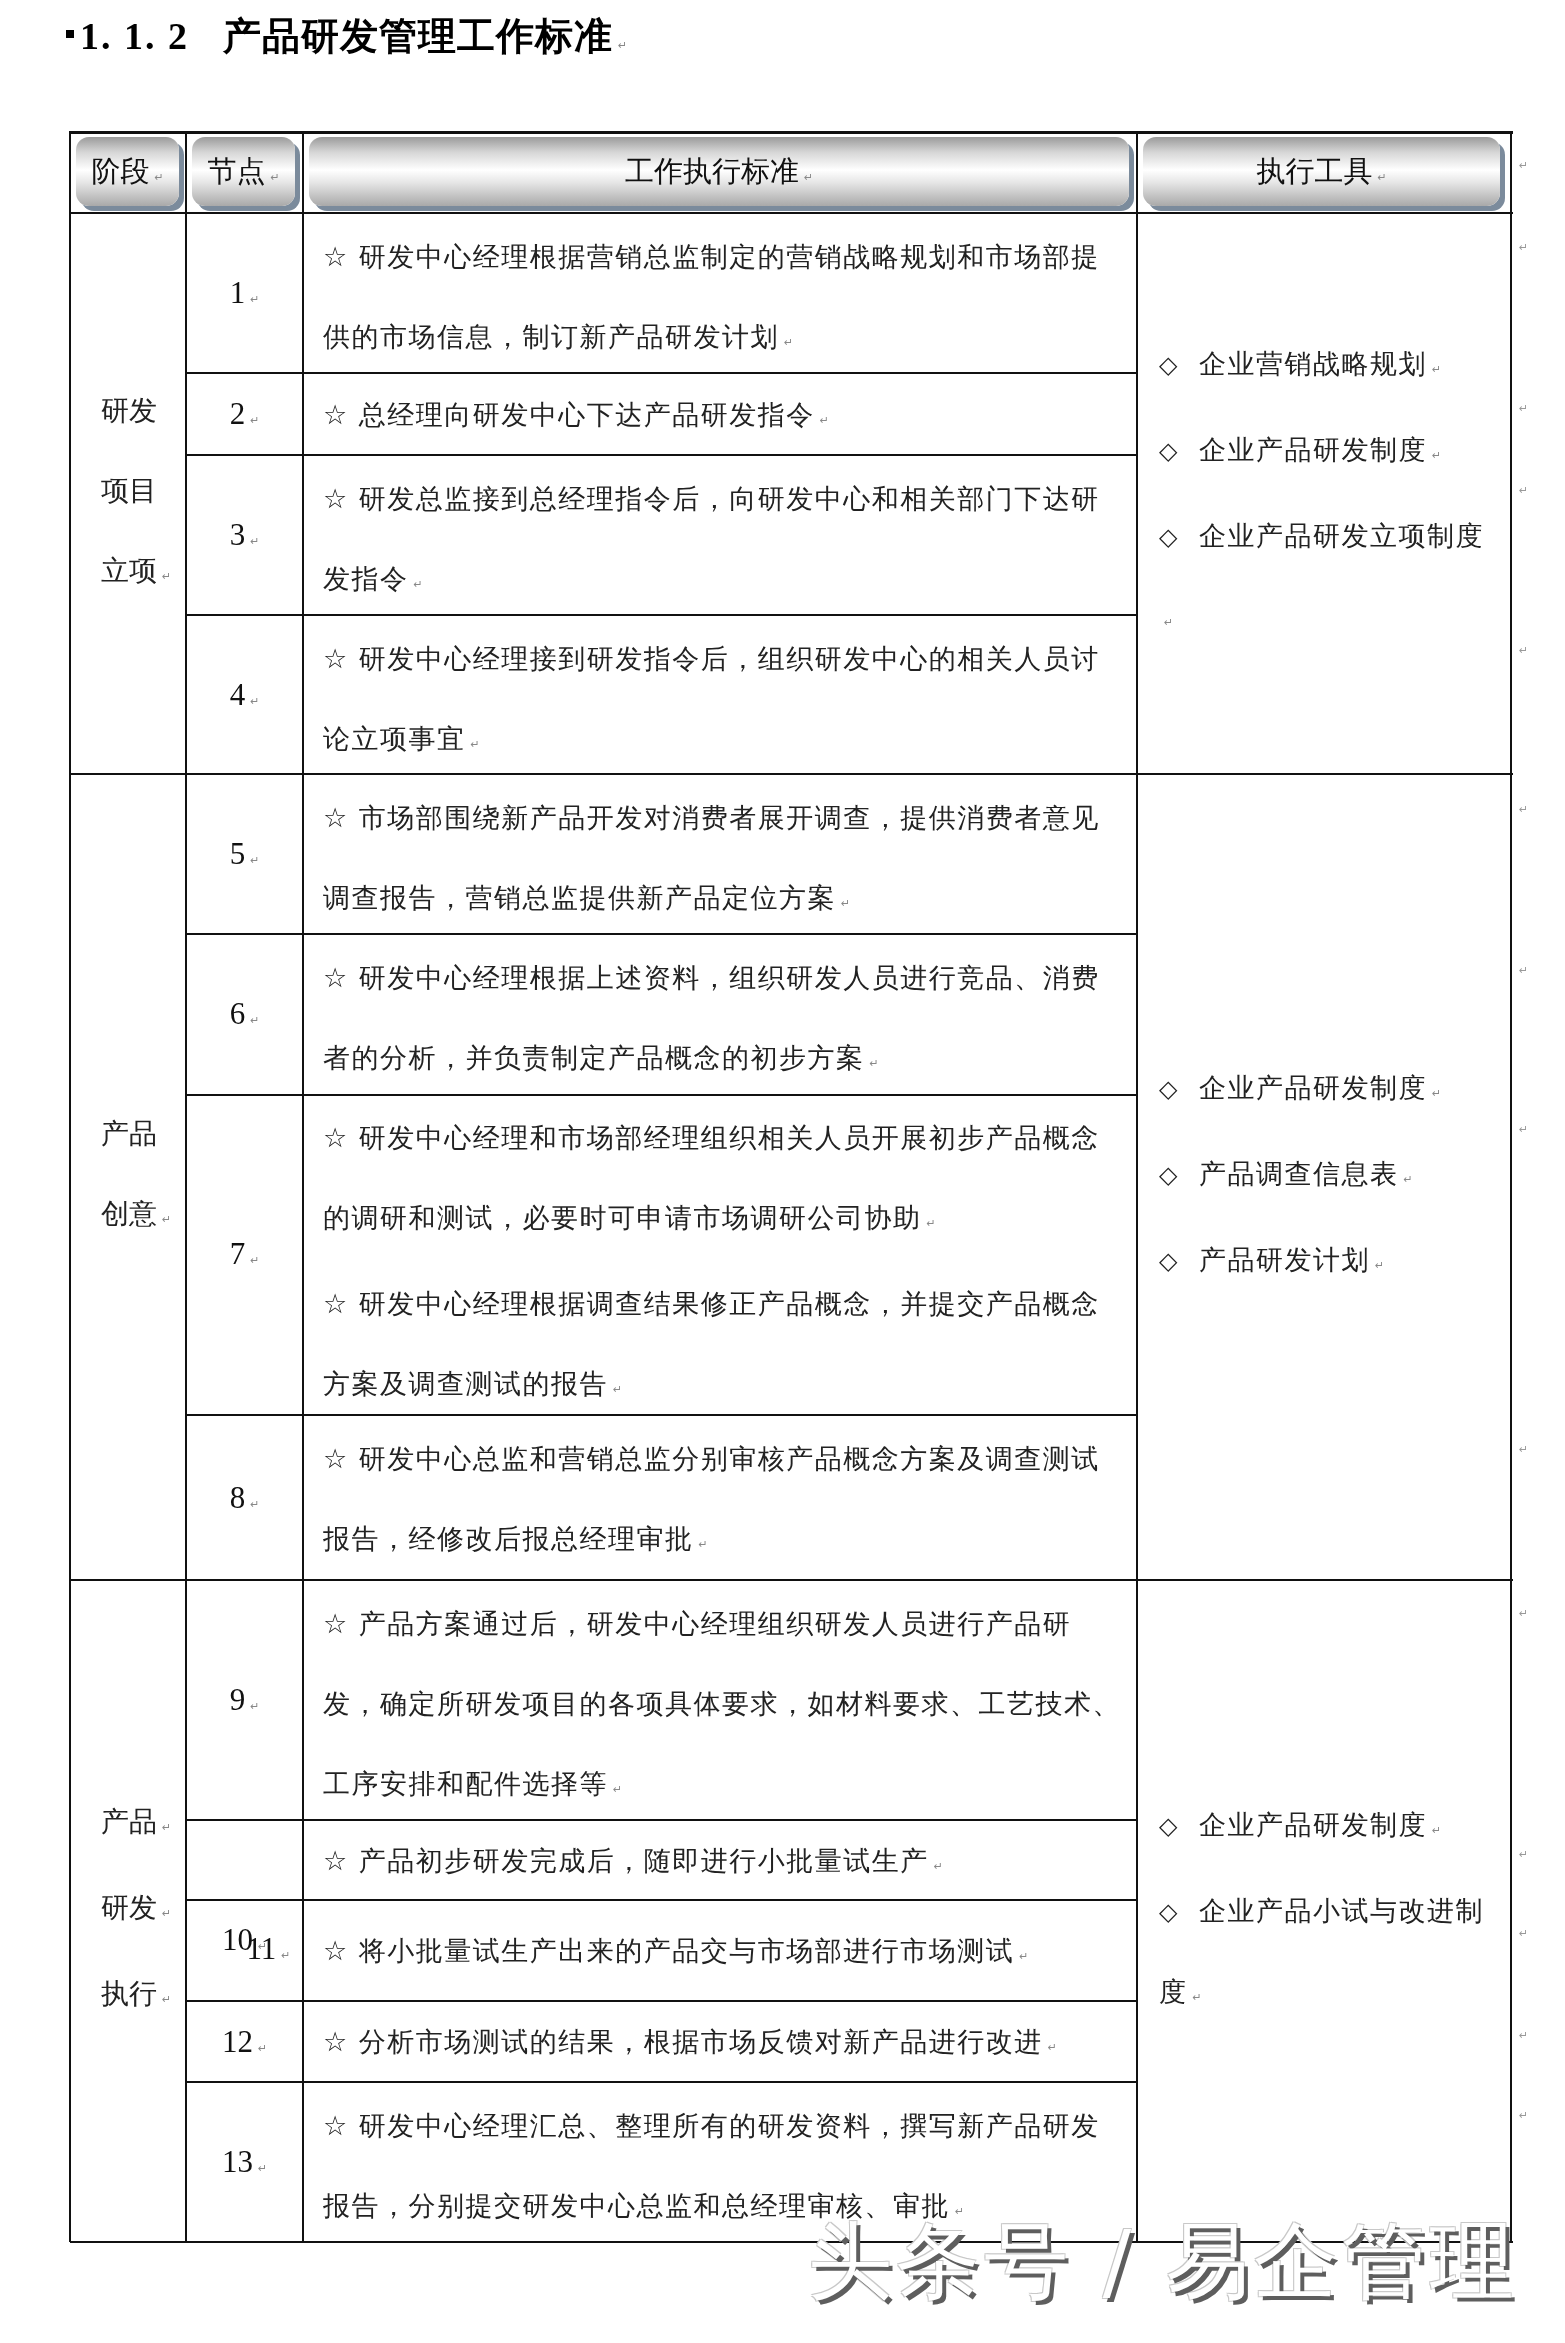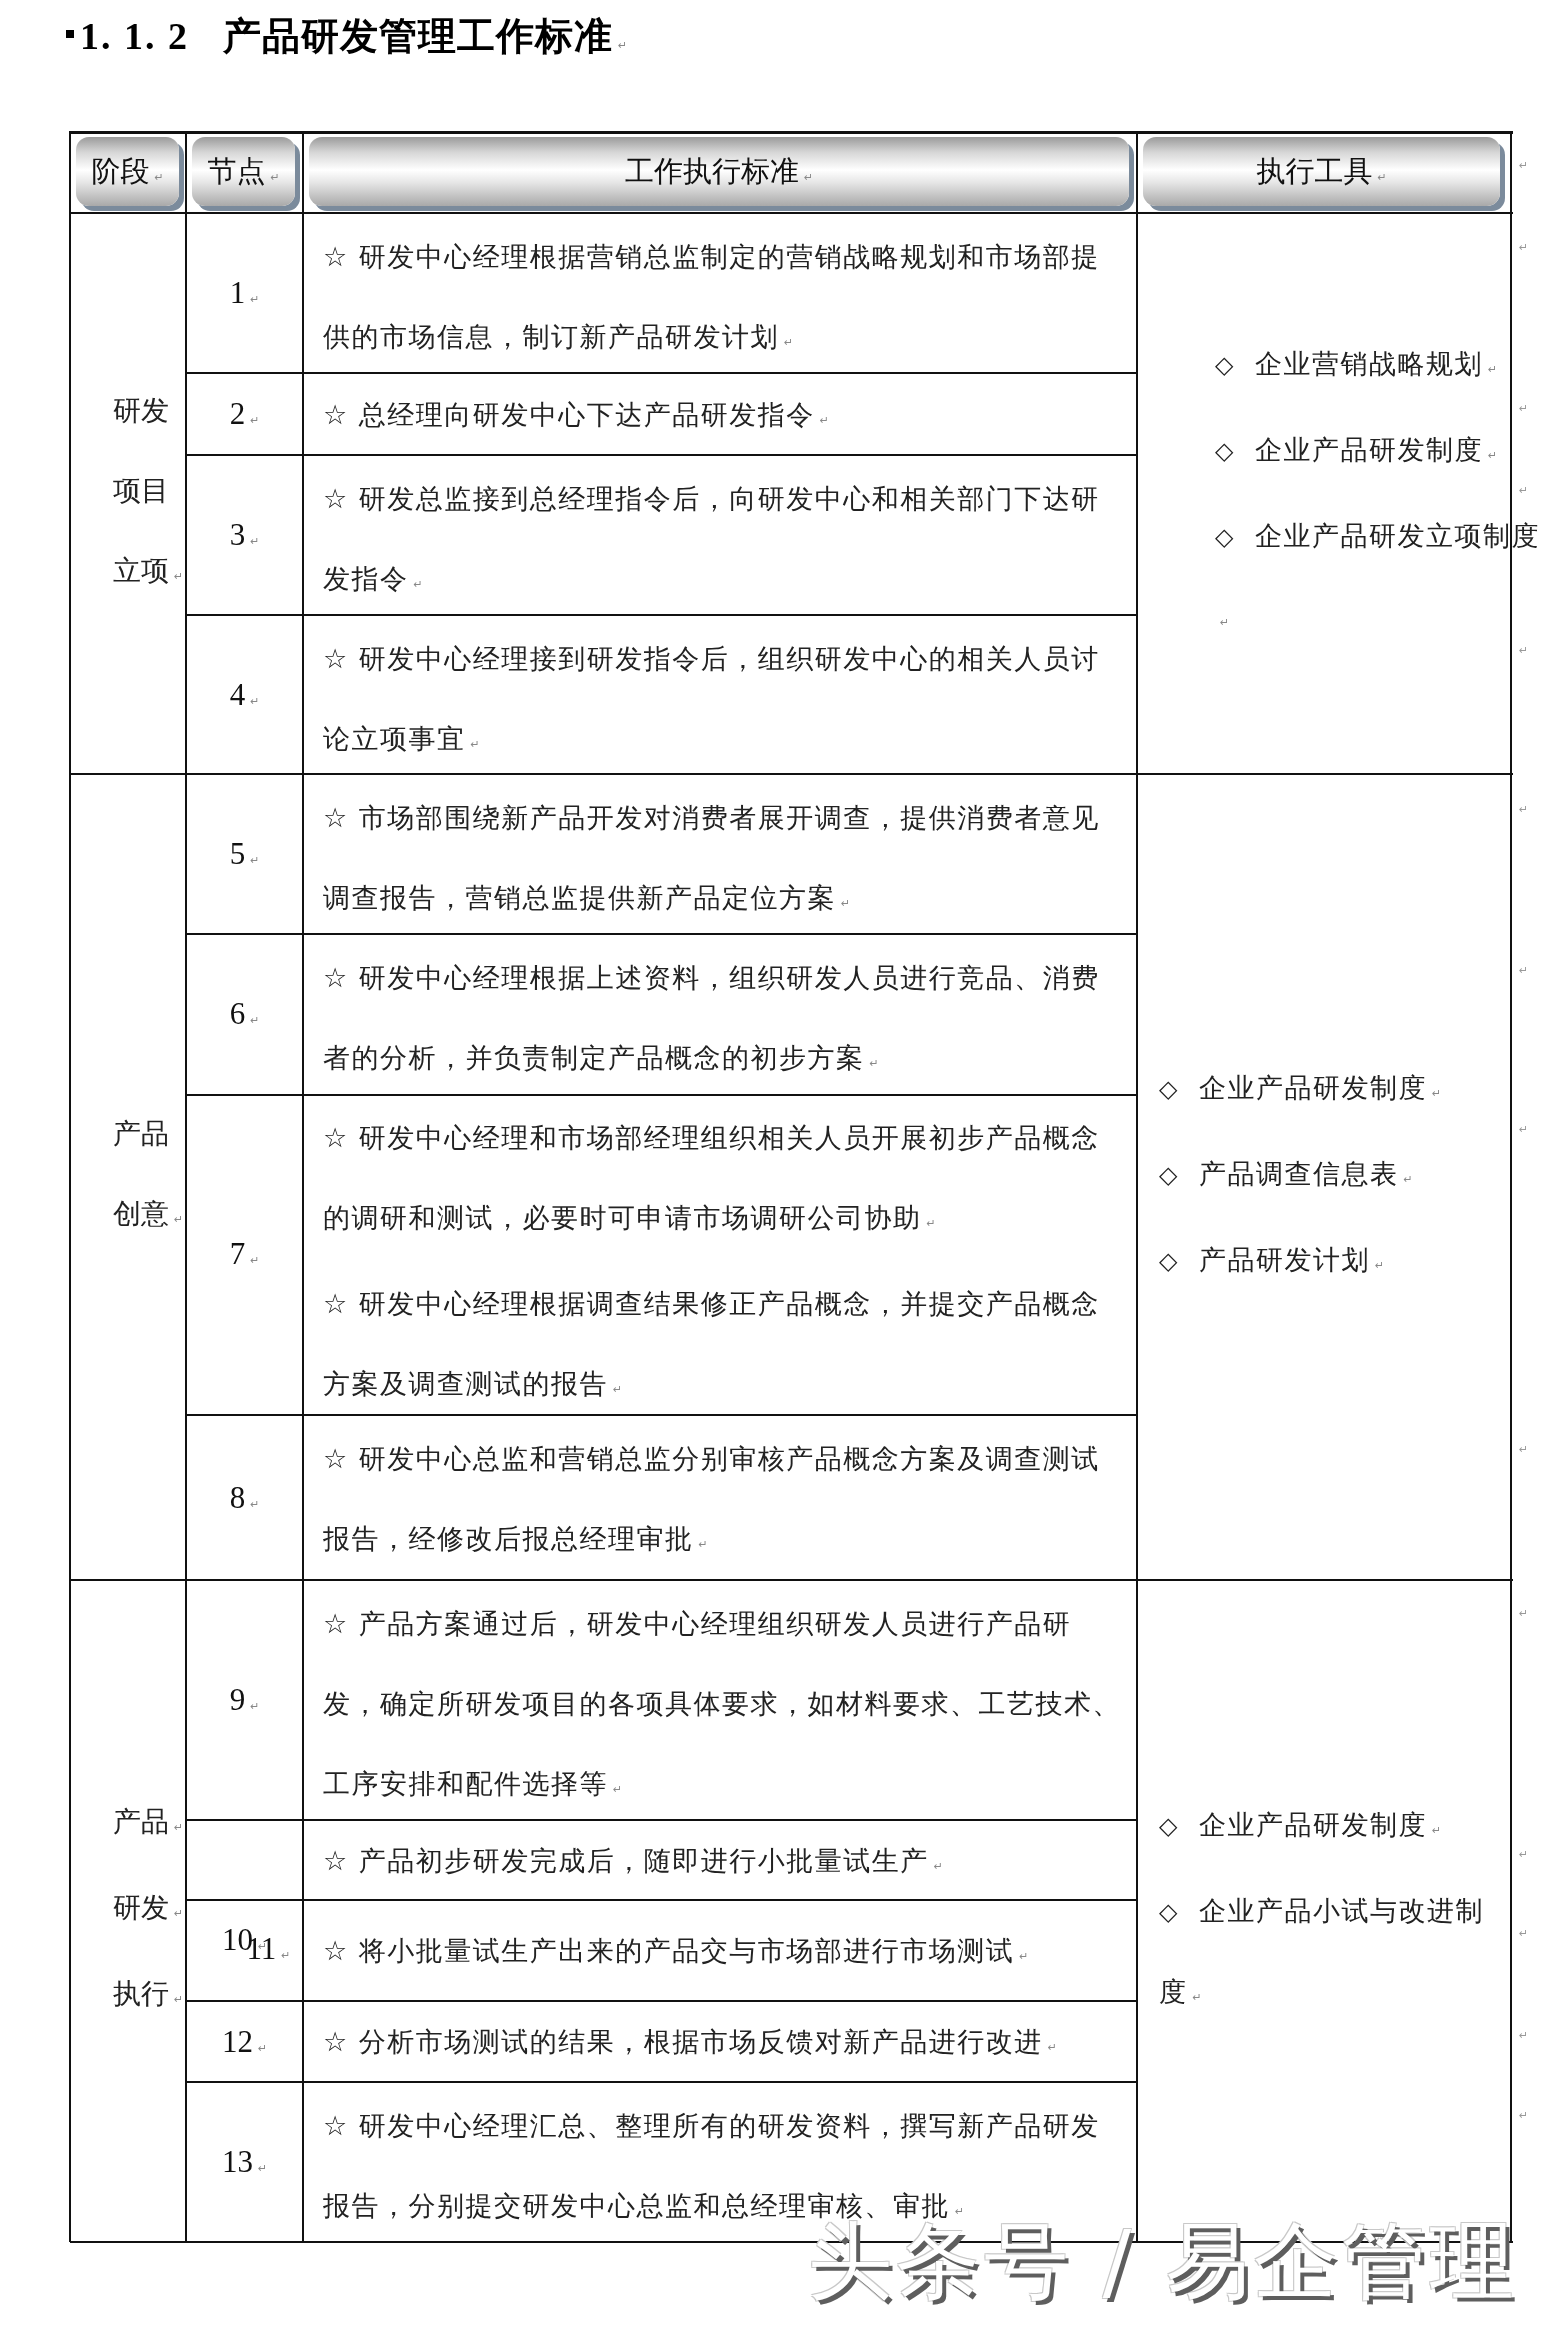--- a/index.html
+++ b/index.html
@@ -18,21 +18,21 @@
   .grid { position: absolute; left: 0; top: 0; width: 1565px; height: 2343px; }
   .hl { position: absolute; height: 1.5px; background: #111; }
   .vl { position: absolute; width: 1.5px; background: #111; }
 
   .hdr-btn { position: absolute; border-radius: 13px;
              background: linear-gradient(to bottom, #9a9a9a 0%, #d6d6d6 22%, #ffffff 48%, #e6e6e6 66%, #a9a9a9 100%);
              box-shadow: 5px 5px 0 #7b8b9c; display: flex; align-items: center; justify-content: center;
              font-size: 29px; color: #111; font-family: "DejaVu Sans", sans-serif; }
 
   .cell { position: absolute; box-sizing: border-box; }
-  .stage { display: flex; flex-direction: column; justify-content: center; padding-left: 42px;
+  .stage { display: flex; flex-direction: column; justify-content: center; padding-left: 30px;
            font-family: "DejaVu Sans", sans-serif; font-size: 28px; line-height: 80px; color: #222; }
   .node { display: flex; align-items: center; justify-content: center;
           font-family: "Liberation Serif", serif; font-size: 31px; color: #111; }
   .std { padding: 3px 14px 0 19px; font-family: "DejaVu Sans", sans-serif; font-size: 27px;
          line-height: 80px; color: #222; letter-spacing: 1.5px; }
   .std p { margin: 0; }
   .tools { display: flex; flex-direction: column; justify-content: center; padding: 0 14px 0 21px;
            font-family: "DejaVu Sans", sans-serif; font-size: 27px; line-height: 80px; color: #222; letter-spacing: 1.5px; }
   .tools p { margin: 0; }
   .diamond { display: inline-block; margin-right: 20px; font-size: 24px; }
@@ -115,21 +115,21 @@
 <div class="cell std" style="left:304px; top:374px; width:832px; height:80px; padding-top:1px;">
     <p class="pm">☆ 总经理向研发中心下达产品研发指令</p>
   </div>
 <div class="cell std" style="left:304px; top:456px; width:832px; height:158px;">
     <p class="pm">☆ 研发总监接到总经理指令后，向研发中心和相关部门下达研发指令</p>
   </div>
 <div class="cell std" style="left:304px; top:616px; width:832px; height:157px;">
     <p class="pm">☆ 研发中心经理接到研发指令后，组织研发中心的相关人员讨论立项事宜</p>
   </div>
 
-<div class="cell tools" style="left:1194px; top:214px; width:372px; height:559px;justify-content:center;">
+<div class="cell tools" style="left:1138px; top:214px; width:372px; height:559px;justify-content:center;">
   <p><span class="diamond">◇</span><span class="pm">企业营销战略规划</span></p>
   <p><span class="diamond">◇</span><span class="pm">企业产品研发制度</span></p>
   <p><span class="diamond">◇</span><span class="pm">企业产品研发立项制度</span></p>
 </div>
 
 <div class="cell stage" style="left:71px; top:775px; width:114px; height:804px;">
   <div>产品</div>
   <div class="pm">创意</div>
 </div>
 <div class="cell node" style="left:187px; top:775px; width:115px; height:158px;">

